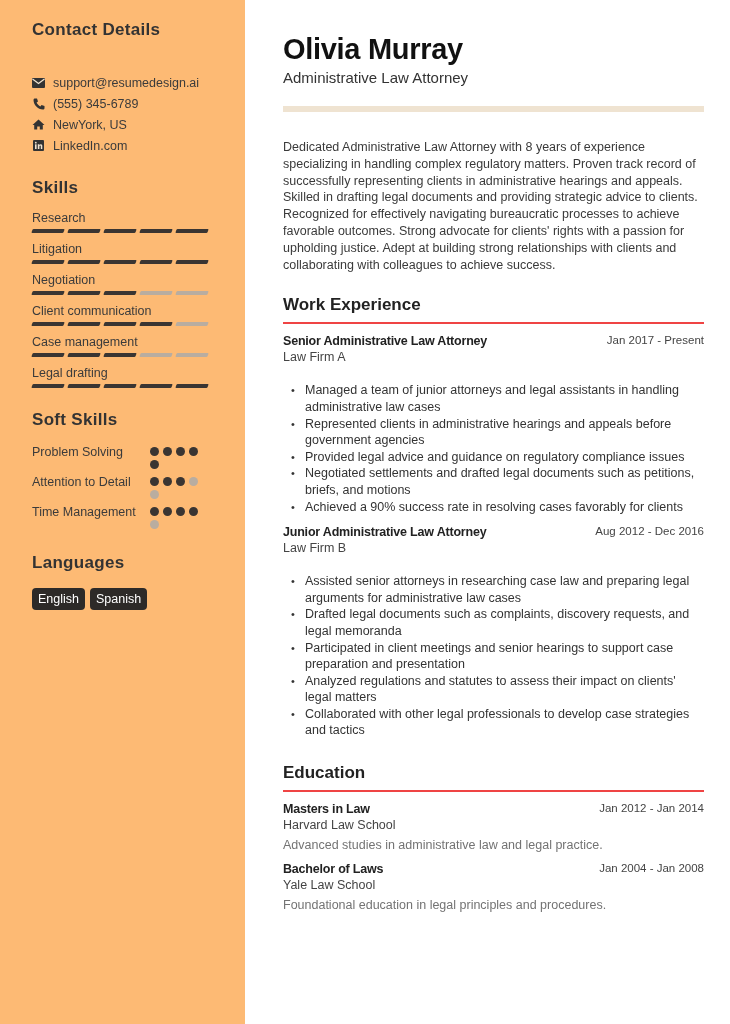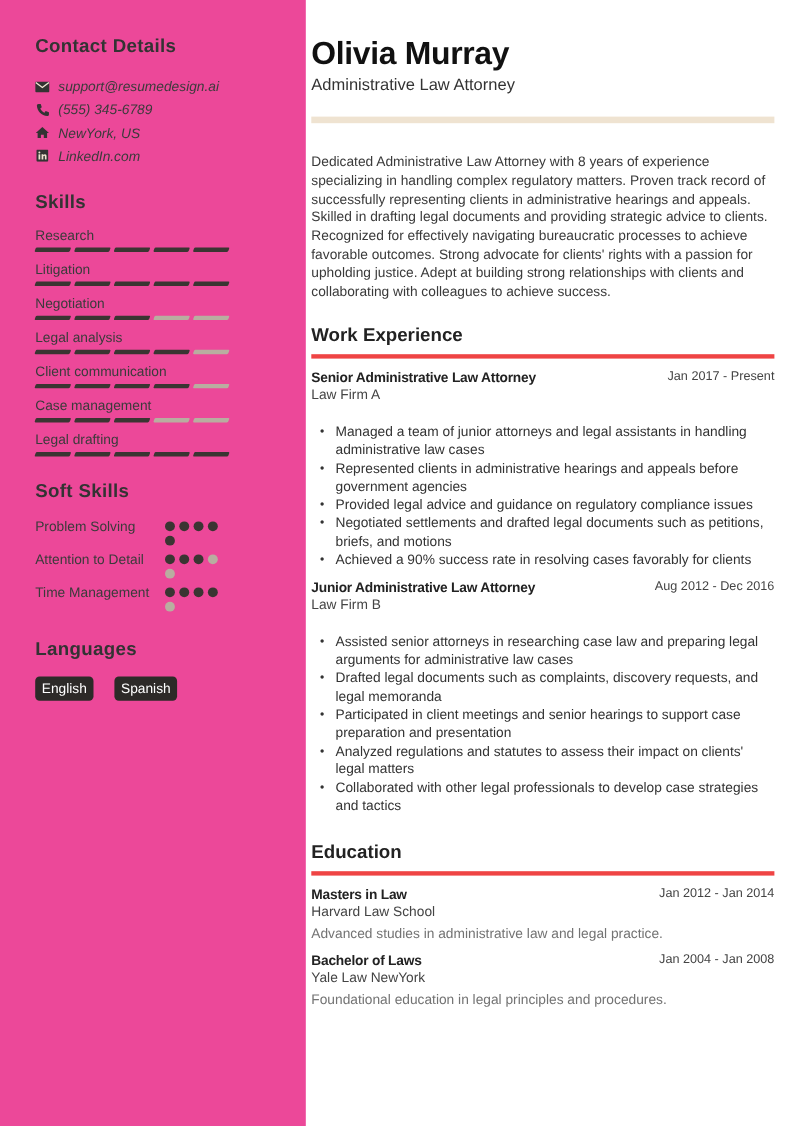--- a/index.html
+++ b/index.html
@@ -1,44 +1,44 @@
 <!DOCTYPE html>
 <html><head>
 <meta charset="utf-8">
 <style>
   * { box-sizing: border-box; margin: 0; padding: 0; }
   html, body { width: 730px; height: 1024px; background: #ffffff; overflow: hidden; }
   body { font-family: "Liberation Sans", "DejaVu Sans", sans-serif; color: #2b2b2b; position: relative; }
-  .sidebar { position: absolute; left: 0; top: 0; width: 278px; height: 1024px; background: #ec4899; padding: 32px 0 0 32px; }
+  .sidebar { position: absolute; left: 0; top: 0; width: 245px; height: 1024px; background: #fdba74; padding: 20px 0 0 32px; }
   .main { position: absolute; left: 283px; top: 32px; width: 421px; }
   .side-h { font-size: 17px; font-weight: bold; color: #333; letter-spacing: 0.3px; }
-  .contact-list { margin-top: 16px; font-style: italic; }
+  .contact-list { margin-top: 32px; }
   .contact-item { display: flex; align-items: center; height: 21px; font-size: 12.5px; color: #3b3b3b; }
   .contact-item .ic { width: 13px; height: 13px; margin-right: 8px; display: inline-flex; align-items: center; justify-content: center; }
   .skills { margin-top: 12px; }
   .skill { margin-bottom: 8px; }
   .skill-label { font-size: 12.5px; color: #3b3b3b; height: 16px; line-height: 16px; }
   .skill-bar { display: flex; gap: 4px; margin-top: 3px; }
   .seg { width: 32px; height: 4px; border-radius: 1px; transform: skewX(-20deg); }
   .seg.on { background: #3a3532; }
   .seg.off { background: #b9ada0; }
   .soft { margin-top: 14px; }
   .soft-row { display: flex; font-size: 12.5px; color: #3b3b3b; line-height: 16px; margin-bottom: 5px; }
   .soft-label { width: 118px; }
   .dots { width: 60px; display: flex; flex-wrap: wrap; gap: 4px 4px; padding-top: 3px; }
   .dot { width: 9px; height: 9px; border-radius: 50%; }
   .dot.on { background: #3a3532; }
   .dot.off { background: #b9ada0; }
-  .lang-wrap { margin-top: 15px; display: flex; gap: 19px; }
+  .lang-wrap { margin-top: 15px; display: flex; gap: 5px; }
   .lang { background: #2d2a28; color: #fff; font-size: 12.5px; padding: 4px 6px; border-radius: 4px; }
   .name { font-size: 29px; font-weight: bold; color: #111; letter-spacing: -0.3px; line-height: 34px; }
   .title { font-size: 15px; color: #333; margin-top: 3px; }
   .accent-bar { height: 6px; background: #efe3d1; margin-top: 20px; }
   .summary { font-size: 12.5px; line-height: 16.8px; color: #3a3a3a; margin-top: 27px; }
-  .sec-h { font-size: 17px; font-weight: bold; color: #222; margin-top: 22px; padding-bottom: 7px; border-bottom: 4px solid #ef4444; }
+  .sec-h { font-size: 17px; font-weight: bold; color: #222; margin-top: 22px; padding-bottom: 7px; border-bottom: 2px solid #ef4444; }
   .entry { margin-top: 10px; }
   .entry-head { display: flex; justify-content: space-between; align-items: flex-start; }
   .entry-title { font-size: 12.5px; font-weight: bold; color: #222; letter-spacing: -0.2px; }
   .entry-date { font-size: 11.5px; color: #444; }
   .entry-org { font-size: 12.5px; color: #444; margin-top: 2px; }
   .bullets { list-style: none; margin-top: 18px; padding-left: 22px; }
   .bullets li { font-size: 12.5px; line-height: 16.6px; color: #333; position: relative; }
   .bullets li::before { content: "\2022"; position: absolute; left: -14px; top: 0; font-size: 11px; }
   .edu-desc { font-size: 12.5px; color: #737373; margin-top: 6px; }
 </style>
@@ -112,30 +112,20 @@
         <div class="skill-label">Negotiation</div>
         <div class="skill-bar">
           <span class="seg on"></span>
           <span class="seg on"></span>
           <span class="seg on"></span>
           <span class="seg off"></span>
           <span class="seg off"></span>
         </div>
       </div>
       <div class="skill">
-        <div class="skill-label">Legal analysis</div>
-        <div class="skill-bar">
-          <span class="seg on"></span>
-          <span class="seg on"></span>
-          <span class="seg on"></span>
-          <span class="seg on"></span>
-          <span class="seg off"></span>
-        </div>
-      </div>
-      <div class="skill">
         <div class="skill-label">Client communication</div>
         <div class="skill-bar">
           <span class="seg on"></span>
           <span class="seg on"></span>
           <span class="seg on"></span>
           <span class="seg on"></span>
           <span class="seg off"></span>
         </div>
       </div>
       <div class="skill">
@@ -247,17 +237,17 @@
           <span class="entry-date">Jan 2012 - Jan 2014</span>
         </div>
         <div class="entry-org">Harvard Law School</div>
         <div class="edu-desc">Advanced studies in administrative law and legal practice.</div>
       </div>
       <div class="entry">
         <div class="entry-head">
           <span class="entry-title">Bachelor of Laws</span>
           <span class="entry-date">Jan 2004 - Jan 2008</span>
         </div>
-        <div class="entry-org">Yale Law NewYork</div>
+        <div class="entry-org">Yale Law School</div>
         <div class="edu-desc">Foundational education in legal principles and procedures.</div>
       </div>
     </div>
 </div>
 
 </body></html>

